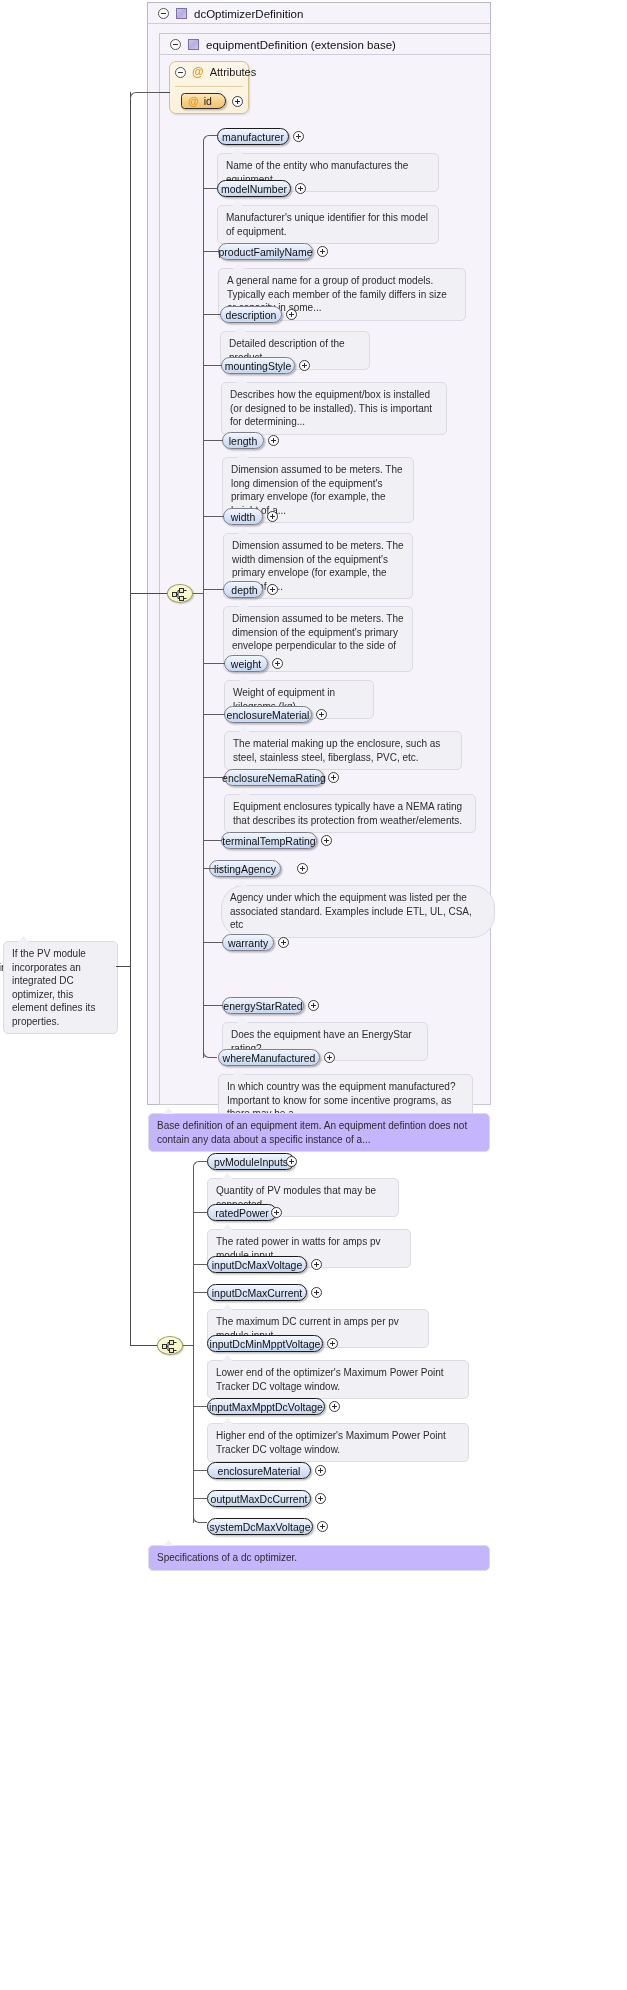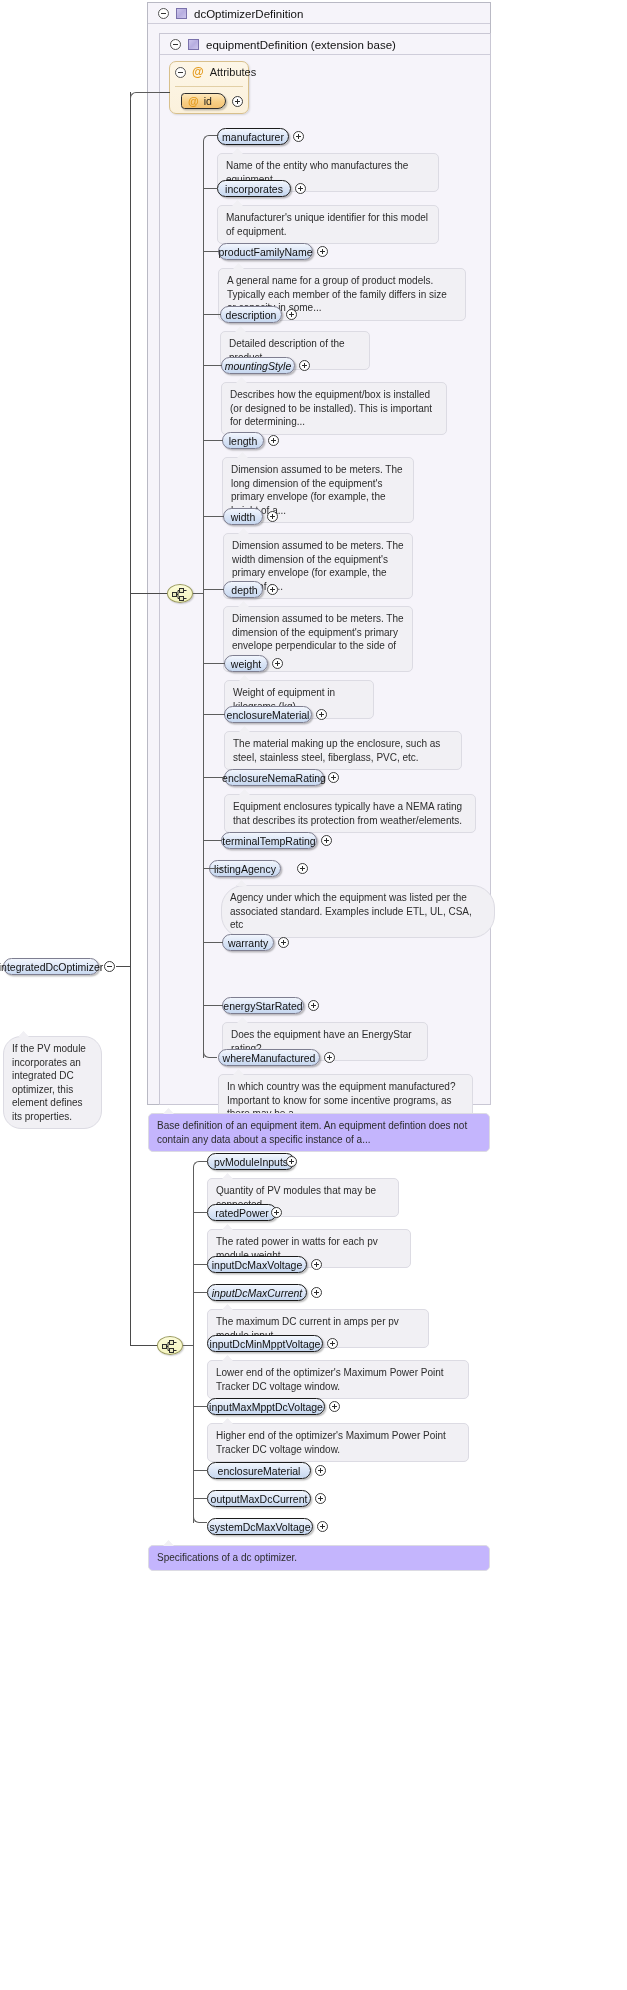--- a/index.html
+++ b/index.html
@@ -199,21 +199,21 @@
   <div class="attr-pill" style="left:181px; top:93px; width:45px;">
     <span class="at-glyph" style="font-size:11px">@</span>
     <span>id</span>
   </div>
   <div class="np plus" style="left:232px; top:96px;"></div>
 
   <div class="node root" style="left:3px; top:958px; width:96px;">
     <span>integratedDcOptimizer</span>
   </div>
   <div class="np" style="left:104px; top:961px;"></div>
-  <div class="doc" style="left:3px; top:1036px; width:99px;border-radius:18px;">
+  <div class="doc" style="left:3px; top:941px; width:115px;">
     <span class="tail"></span>
     <span>If the PV module incorporates an integrated DC optimizer, this element defines its properties.</span>
   </div>
 
   <div class="ln lnh thick" style="left:116px; top:966px; width:14px;"></div>
   <div class="ln lnv thick" style="left:130px; top:92px; height:1254px;"></div>
   <div class="corner tl" style="left:130px; top:92px; width:31px; height:8px;"></div>
   <div class="ln lnh thick" style="left:160px; top:92px; width:10px;"></div>
   <div class="ln lnh thick" style="left:130px; top:593px; width:38px;"></div>
   <div class="ln lnh thick" style="left:130px; top:1345px; width:28px;"></div>
@@ -248,21 +248,21 @@
 
   <div class="node req" style="left:217px; top:128px; width:72px;">
     <span>manufacturer</span>
     </div>
   <div class="np plus" style="left:293px; top:131px;"></div>
   <div class="doc" style="left:217px; top:153px; width:222px;">
     <span class="tail"></span>
     <span>Name of the entity who manufactures the equipment.</span></div>
 
   <div class="node req" style="left:217px; top:180px; width:74px;">
-    <span>incorporates</span>
+    <span>modelNumber</span>
     </div>
   <div class="np plus" style="left:295px; top:183px;"></div>
   <div class="doc" style="left:217px; top:205px; width:222px;">
     <span class="tail"></span>
     <span>Manufacturer's unique identifier for this model of equipment.</span></div>
   <div class="ln lnh" style="left:203px; top:188px; width:15px;"></div>
 
   <div class="node opt" style="left:218px; top:243px; width:95px;">
     <span>productFamilyName</span>
     </div>
@@ -274,21 +274,21 @@
 
   <div class="node opt" style="left:220px; top:306px; width:62px;">
     <span>description</span>
     </div>
   <div class="np plus" style="left:286px; top:309px;"></div>
   <div class="doc" style="left:220px; top:331px; width:150px;">
     <span class="tail"></span>
     <span>Detailed description of the product.</span></div>
   <div class="ln lnh" style="left:203px; top:314px; width:18px;"></div>
 
-  <div class="node opt" style="left:221px; top:357px; width:74px;font-style:italic;">
+  <div class="node opt" style="left:221px; top:357px; width:74px;">
     <span>mountingStyle</span>
     </div>
   <div class="np plus" style="left:299px; top:360px;"></div>
   <div class="doc" style="left:221px; top:382px; width:226px;">
     <span class="tail"></span>
     <span>Describes how the equipment/box is installed (or designed to be installed). This is important for determining...</span></div>
   <div class="ln lnh" style="left:203px; top:365px; width:19px;"></div>
 
   <div class="node opt" style="left:222px; top:432px; width:42px;">
     <span>length</span>
@@ -393,30 +393,30 @@
   <div class="doc" style="left:207px; top:1178px; width:192px;">
     <span class="tail"></span>
     <span>Quantity of PV modules that may be connected.</span></div>
 
   <div class="node req" style="left:207px; top:1204px; width:70px;">
     <span>ratedPower</span>
     </div>
   <div class="np plus" style="left:271px; top:1207px;"></div>
   <div class="doc" style="left:207px; top:1229px; width:204px;">
     <span class="tail"></span>
-    <span>The rated power in watts for each pv module weight.</span></div>
+    <span>The rated power in watts for amps pv module input.</span></div>
   <div class="ln lnh" style="left:193px; top:1212px; width:15px;"></div>
 
   <div class="node req" style="left:207px; top:1256px; width:100px;">
     <span>inputDcMaxVoltage</span>
     </div>
   <div class="np plus" style="left:311px; top:1259px;"></div>
   <div class="ln lnh" style="left:193px; top:1264px; width:15px;"></div>
 
-  <div class="node req" style="left:207px; top:1284px; width:100px;font-style:italic;">
+  <div class="node req" style="left:207px; top:1284px; width:100px;">
     <span>inputDcMaxCurrent</span>
     </div>
   <div class="np plus" style="left:311px; top:1287px;"></div>
   <div class="doc" style="left:207px; top:1309px; width:222px;">
     <span class="tail"></span>
     <span>The maximum DC current in amps per pv module input.</span></div>
   <div class="ln lnh" style="left:193px; top:1292px; width:15px;"></div>
 
   <div class="node req" style="left:207px; top:1335px; width:116px;">
     <span>inputDcMinMpptVoltage</span>

